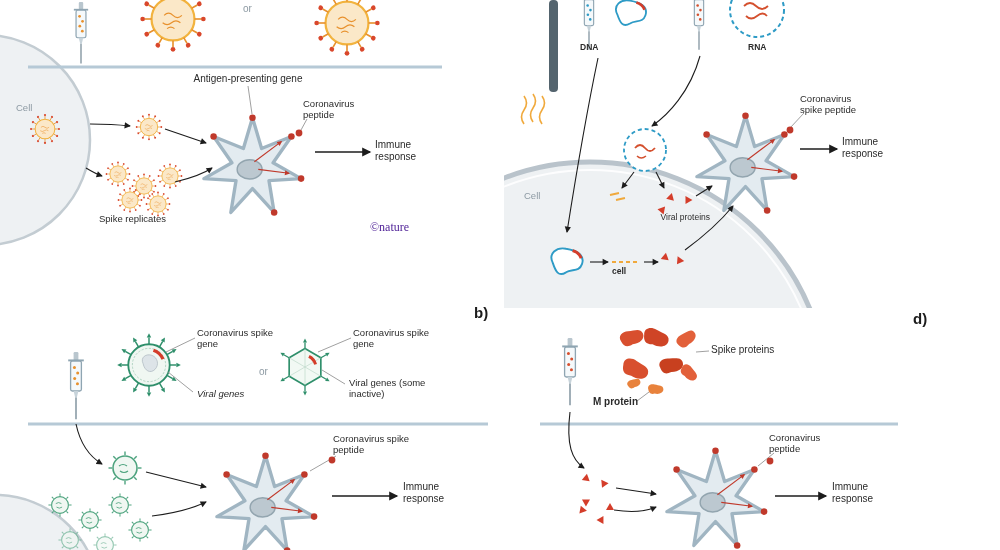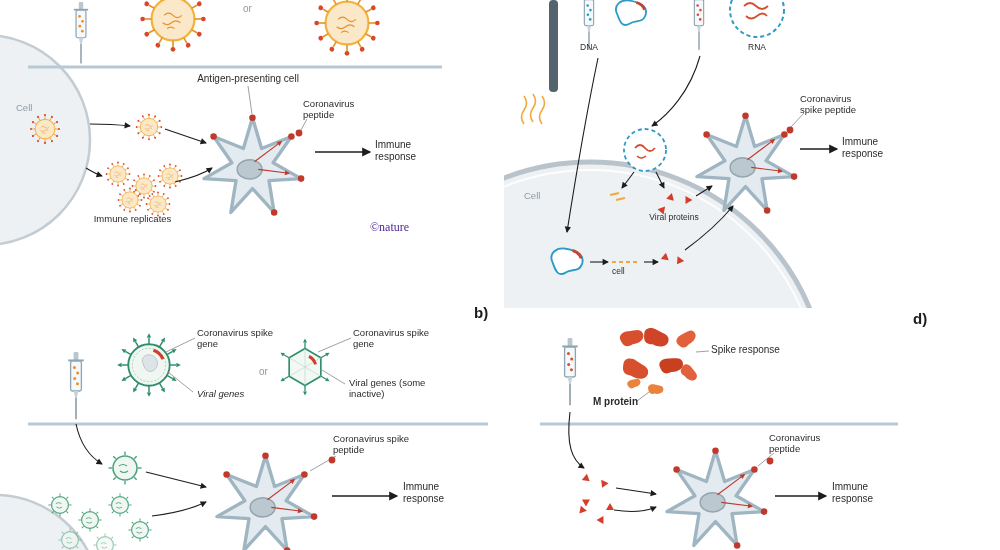--- a/index.html
+++ b/index.html
@@ -5,21 +5,21 @@
   html,body{margin:0;padding:0;background:#fff;}
   #stage{position:relative;width:1000px;height:550px;background:#fff;overflow:hidden;
          font-family:"Liberation Sans",sans-serif;}
   #canvas{position:absolute;left:0;top:0;}
   .lbl{position:absolute;font:9.5px/1.2 "Liberation Sans",sans-serif;color:#2b2b2b;}
   .c{text-align:center;}
   .gray{color:#8d9aa3;}
   .imm{font-size:10px;font-weight:normal;}
   .pl{font:bold 15px/1 "Liberation Sans",sans-serif;color:#1c1c1c;}
   .credit{font:12px/1 "Liberation Serif",serif;color:#4c1d95;}
-  .sm{font-size:8.5px;font-weight:normal;}
+  .sm{font-size:8.5px;font-weight:bold;}
 </style>
 </head>
 <body>
 
 <div id="stage">
 
 <svg id="canvas" width="1000" height="550" viewBox="0 0 1000 550">
 <defs>
   <marker id="ah" viewBox="0 0 8 8" refX="6.5" refY="4" markerWidth="6.5" markerHeight="6.5" orient="auto">
     <path d="M0.5,0.5 L7.5,4 L0.5,7.5 Z" fill="#1c1c1c"></path>
@@ -273,43 +273,43 @@
   <path d="M616,488 L656,494" fill="none" stroke="#1c1c1c" stroke-width="1.1" marker-end="url(#ah)"></path>
   <path d="M614,510 Q640,514 656,507" fill="none" stroke="#1c1c1c" stroke-width="1.1" marker-end="url(#ah)"></path>
   <use href="#apc" x="658" y="443" width="115" height="115"></use>
   <line x1="774" y1="453" x2="758" y2="466" stroke="#888" stroke-width="0.8"></line>
   <circle cx="770" cy="461" r="3.4" fill="#c0392b"></circle>
   <path d="M775,496 L826,496" fill="none" stroke="#1c1c1c" stroke-width="1.6" marker-end="url(#ah)"></path>
 </g>
 </svg>
 
 <div class="lbl gray" style="left:243px;top:3px;font-size:10px;">or</div>
-<div class="lbl c" style="left:158px;top:73px;width:180px;font-size:10px;">Antigen-presenting cell</div>
+<div class="lbl c" style="left:158px;top:73px;width:180px;font-size:10px;">Antigen-presenting gene</div>
 <div class="lbl gray" style="left:16px;top:102px;">Cell</div>
-<div class="lbl c" style="left:85px;top:213px;width:95px;">Immune replicates</div>
+<div class="lbl c" style="left:85px;top:213px;width:95px;">Spike replicates</div>
 <div class="lbl" style="left:303px;top:98px;width:72px;">Coronavirus peptide</div>
 <div class="lbl imm" style="left:375px;top:139px;width:62px;">Immune response</div>
 <div class="credit" style="position:absolute;left:370px;top:221px;">©nature</div>
 
 <div class="lbl sm" style="left:580px;top:42px;">DNA</div>
 <div class="lbl sm" style="left:748px;top:42px;">RNA</div>
 <div class="lbl" style="left:800px;top:93px;width:76px;">Coronavirus spike peptide</div>
 <div class="lbl imm" style="left:842px;top:136px;width:60px;">Immune response</div>
 <div class="lbl gray" style="left:524px;top:190px;">Cell</div>
-<div class="lbl c" style="left:638px;top:212px;width:72px;font-size:8.5px;">Viral proteins</div>
+<div class="lbl c" style="left:638px;top:212px;width:72px;font-size:8.5px;text-align:right;">Viral proteins</div>
 <div class="lbl sm" style="left:612px;top:266px;">cell</div>
 
 <div class="pl" style="position:absolute;left:474px;top:305px;">b)</div>
 <div class="lbl" style="left:197px;top:327px;width:82px;">Coronavirus spike gene</div>
 <div class="lbl" style="left:197px;top:388px;width:80px;font-style:italic;">Viral genes</div>
 <div class="lbl gray" style="left:259px;top:366px;font-size:10px;">or</div>
 <div class="lbl" style="left:353px;top:327px;width:82px;">Coronavirus spike gene</div>
 <div class="lbl" style="left:349px;top:377px;width:95px;">Viral genes (some inactive)</div>
 <div class="lbl" style="left:333px;top:433px;width:78px;">Coronavirus spike peptide</div>
 <div class="lbl imm" style="left:403px;top:481px;width:62px;">Immune response</div>
 
 <div class="pl" style="position:absolute;left:913px;top:311px;">d)</div>
-<div class="lbl" style="left:711px;top:344px;font-size:10px;">Spike response</div>
+<div class="lbl" style="left:711px;top:344px;font-size:10px;">Spike proteins</div>
 <div class="lbl" style="left:593px;top:396px;font-size:10px;font-weight:700;">M protein</div>
 <div class="lbl" style="left:769px;top:432px;width:72px;">Coronavirus peptide</div>
 <div class="lbl imm" style="left:832px;top:481px;width:62px;">Immune response</div>
 
 </div>
 
 </body></html>

